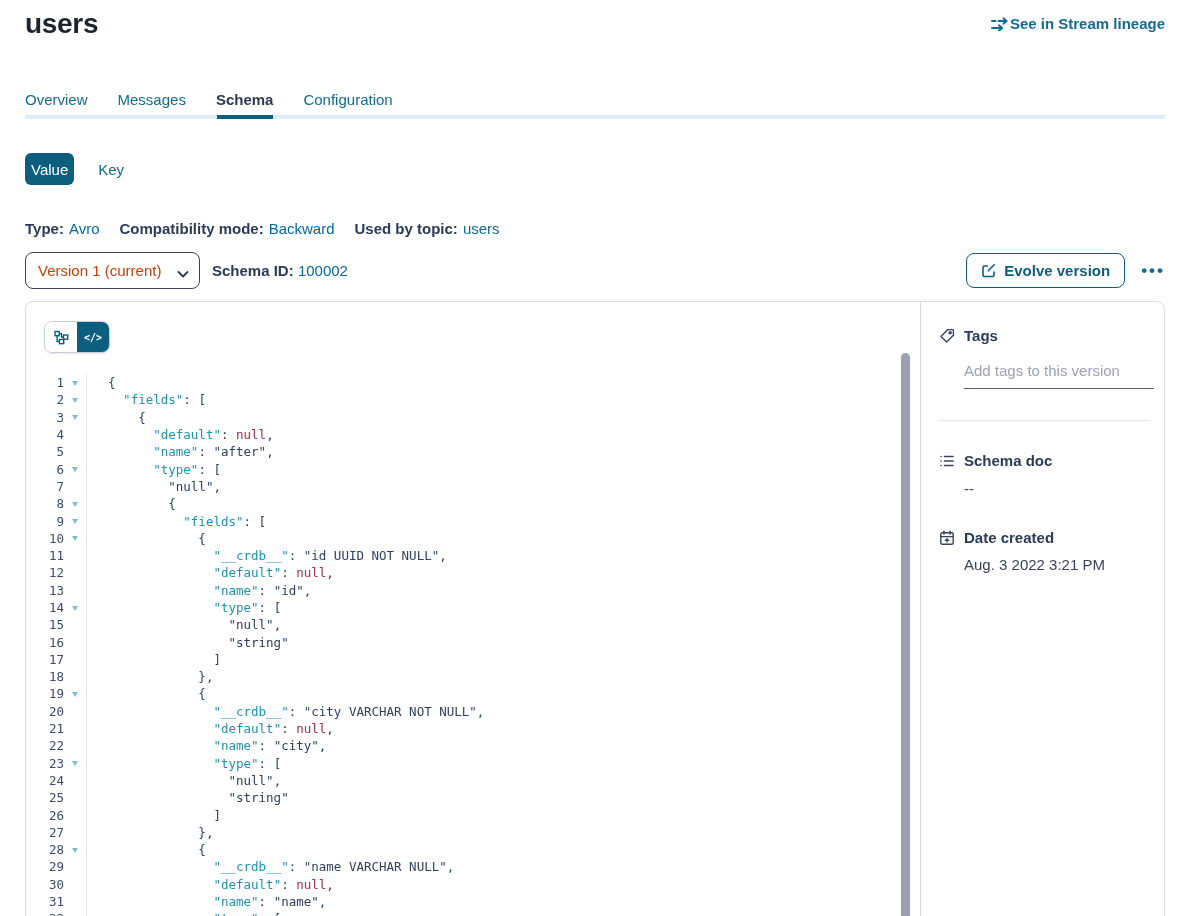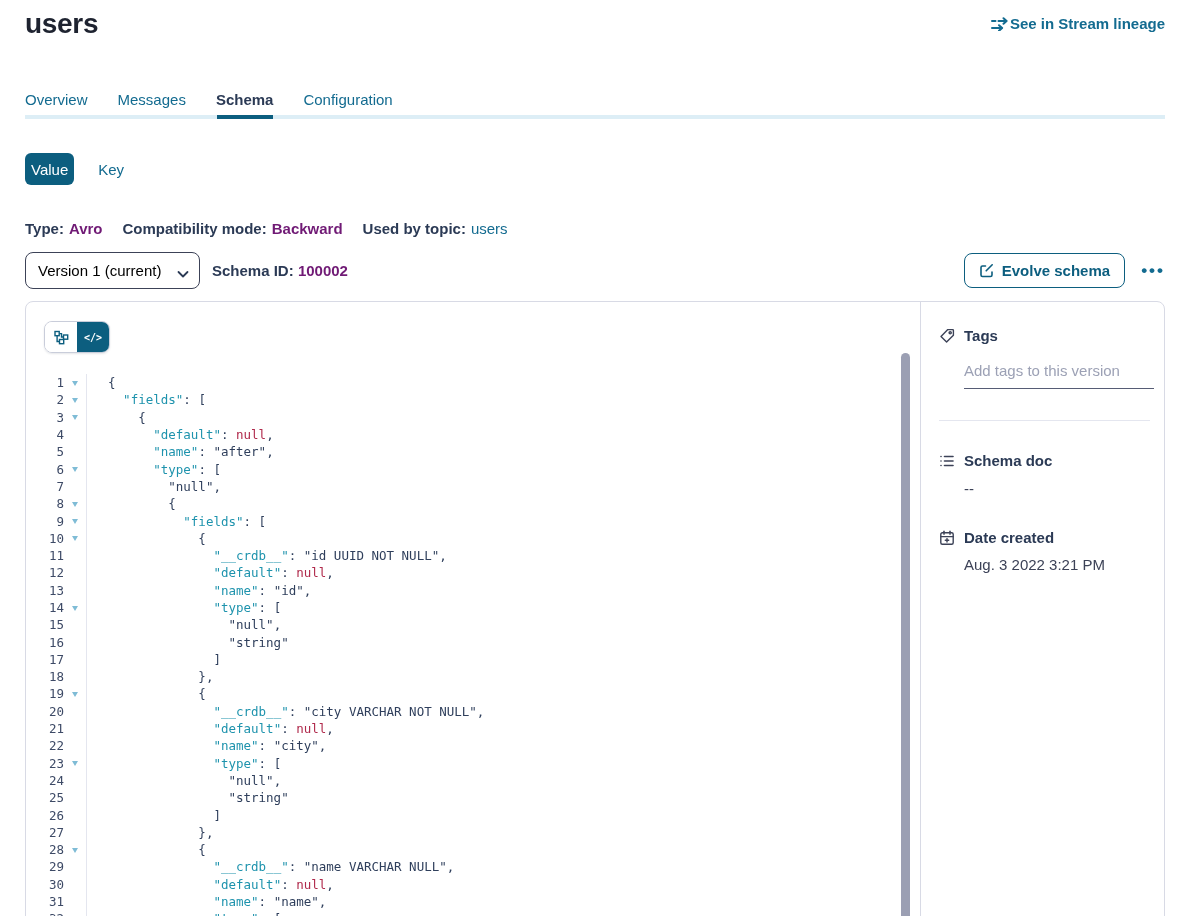--- a/index.html
+++ b/index.html
@@ -23,29 +23,29 @@
   
   .vk-row { position:absolute; left:25px; top:153px; display:flex; align-items:center; gap:24px; }
   .btn-value { background:#0c5e7f; color:#fff; border:none; border-radius:6px;
     font-size:15px; height:32px; padding:0 6px; font-family:inherit; cursor:pointer; }
   .key-link { color:#136b90; font-size:15px; cursor:pointer; }
 
   
   .meta-row { position:absolute; left:25px; top:220px; display:flex; gap:20px; font-size:15px; }
   .meta-item { display:flex; gap:5px; }
   .meta-label { font-weight:700; color:#2b3a55; }
-  .meta-value { color:#701a75;font-weight:bold; }
+  .meta-value { color:#0369a1; }
   .meta-link { color:#136b90; cursor:pointer; }
 
   
   .version-row { position:absolute; left:25px; top:252px; width:1140px; display:flex; align-items:center; }
   .version-select-wrap { position:relative; }
   .version-select { appearance:none; -webkit-appearance:none; width:175px; height:37px;
     border:1px solid #3c4257; border-radius:8px; background:#fff; font-family:inherit;
-    font-size:15px; color:#000000; padding:0 30px 0 12px; cursor:pointer; }
+    font-size:15px; color:#c2410c; padding:0 30px 0 12px; cursor:pointer; }
   .select-chevron { position:absolute; right:11px; top:13px; pointer-events:none; }
   .schema-id { margin-left:12px; font-size:15px; }
   .vb-actions { margin-left:auto; display:flex; align-items:center; gap:16px; }
   .btn-outline { display:flex; align-items:center; gap:8px; height:35px; padding:0 14px;
     border-radius:8px; background:#fff; font-family:inherit; font-size:15px; font-weight:600; cursor:pointer; }
   .btn-compare { color:#a9aec2; border:1px solid #d6d9e4; cursor:default; }
   .btn-evolve { color:#0c5e7f; border:1px solid #0c5e7f; }
   .more-dots { color:#136b90; font-size:17px; font-weight:700; letter-spacing:2px; cursor:pointer; line-height:1; }
 
   
@@ -158,21 +158,21 @@
       <span class="meta-value">100002</span>
     </span>
     <span class="vb-actions">
       <button class="btn-outline btn-evolve">
         <span style="display:flex">
           <svg width="15" height="15" viewBox="0 0 15 15" fill="none" stroke="#0c5e7f" stroke-width="1.6" stroke-linecap="round" stroke-linejoin="round">
             <path d="M13 9 V12 a1.5 1.5 0 0 1 -1.5 1.5 H3.5 A1.5 1.5 0 0 1 2 12 V4.5 A1.5 1.5 0 0 1 3.5 3 H6.5"></path>
             <path d="M13.2 1.8 L7.2 7.8"></path>
           </svg>
         </span>
-        <span>Evolve schema</span>
+        <span>Evolve version</span>
       </button>
       <span class="more-dots">•••</span>
     </span>
   </div>
 
   <div class="panel">
 
     <div class="view-toggle">
       <span class="vt-seg">
         <span style="display:flex">

